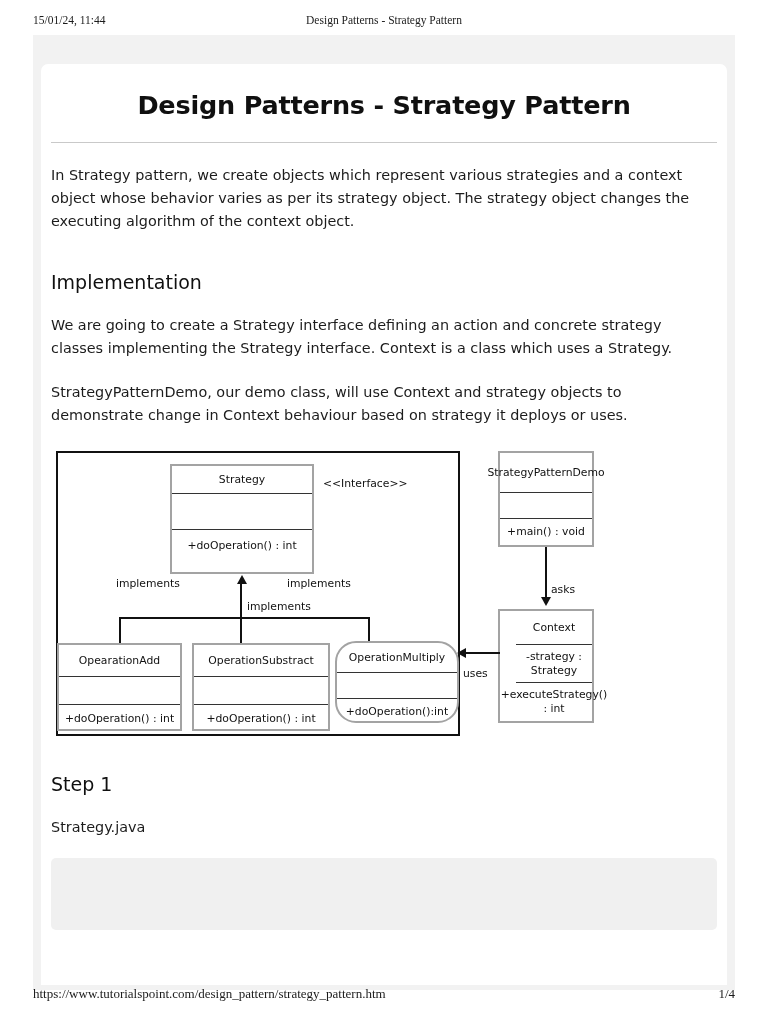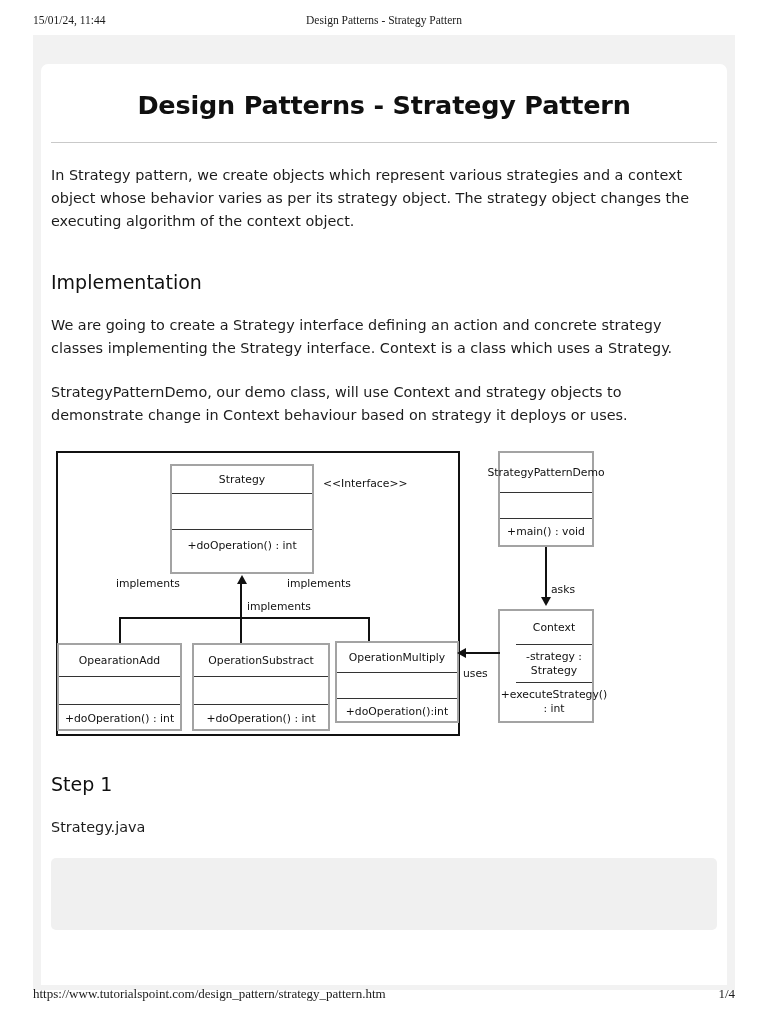--- a/index.html
+++ b/index.html
@@ -226,21 +226,21 @@
         <div class="cmp" style="height:28px;"></div>
         <div class="cmp" style="height:28px;">+doOperation() : int</div>
       </div>
 
       <div class="umlbox" style="left:141px; top:198px; width:138px; height:88px;">
         <div class="cmp" style="height:32px;">OperationSubstract</div>
         <div class="cmp" style="height:28px;"></div>
         <div class="cmp" style="height:28px;">+doOperation() : int</div>
       </div>
 
-      <div class="umlbox" style="left:284px; top:196px; width:124px; height:82px;">
+      <div class="umlbox" style="left:284px; top:196px; width:124px; height:82px;border-radius:21px;">
         <div class="cmp" style="height:30px;">OperationMultiply</div>
         <div class="cmp" style="height:26px;"></div>
         <div class="cmp" style="height:26px;">+doOperation():int</div>
       </div>
 
       <div class="umlbox" style="left:447px; top:6px; width:96px; height:96px;">
         <div class="cmp" style="height:40px;">StrategyPatternDemo</div>
         <div class="cmp" style="height:26px;"></div>
         <div class="cmp" style="height:26px;">+main() : void</div>
       </div>

